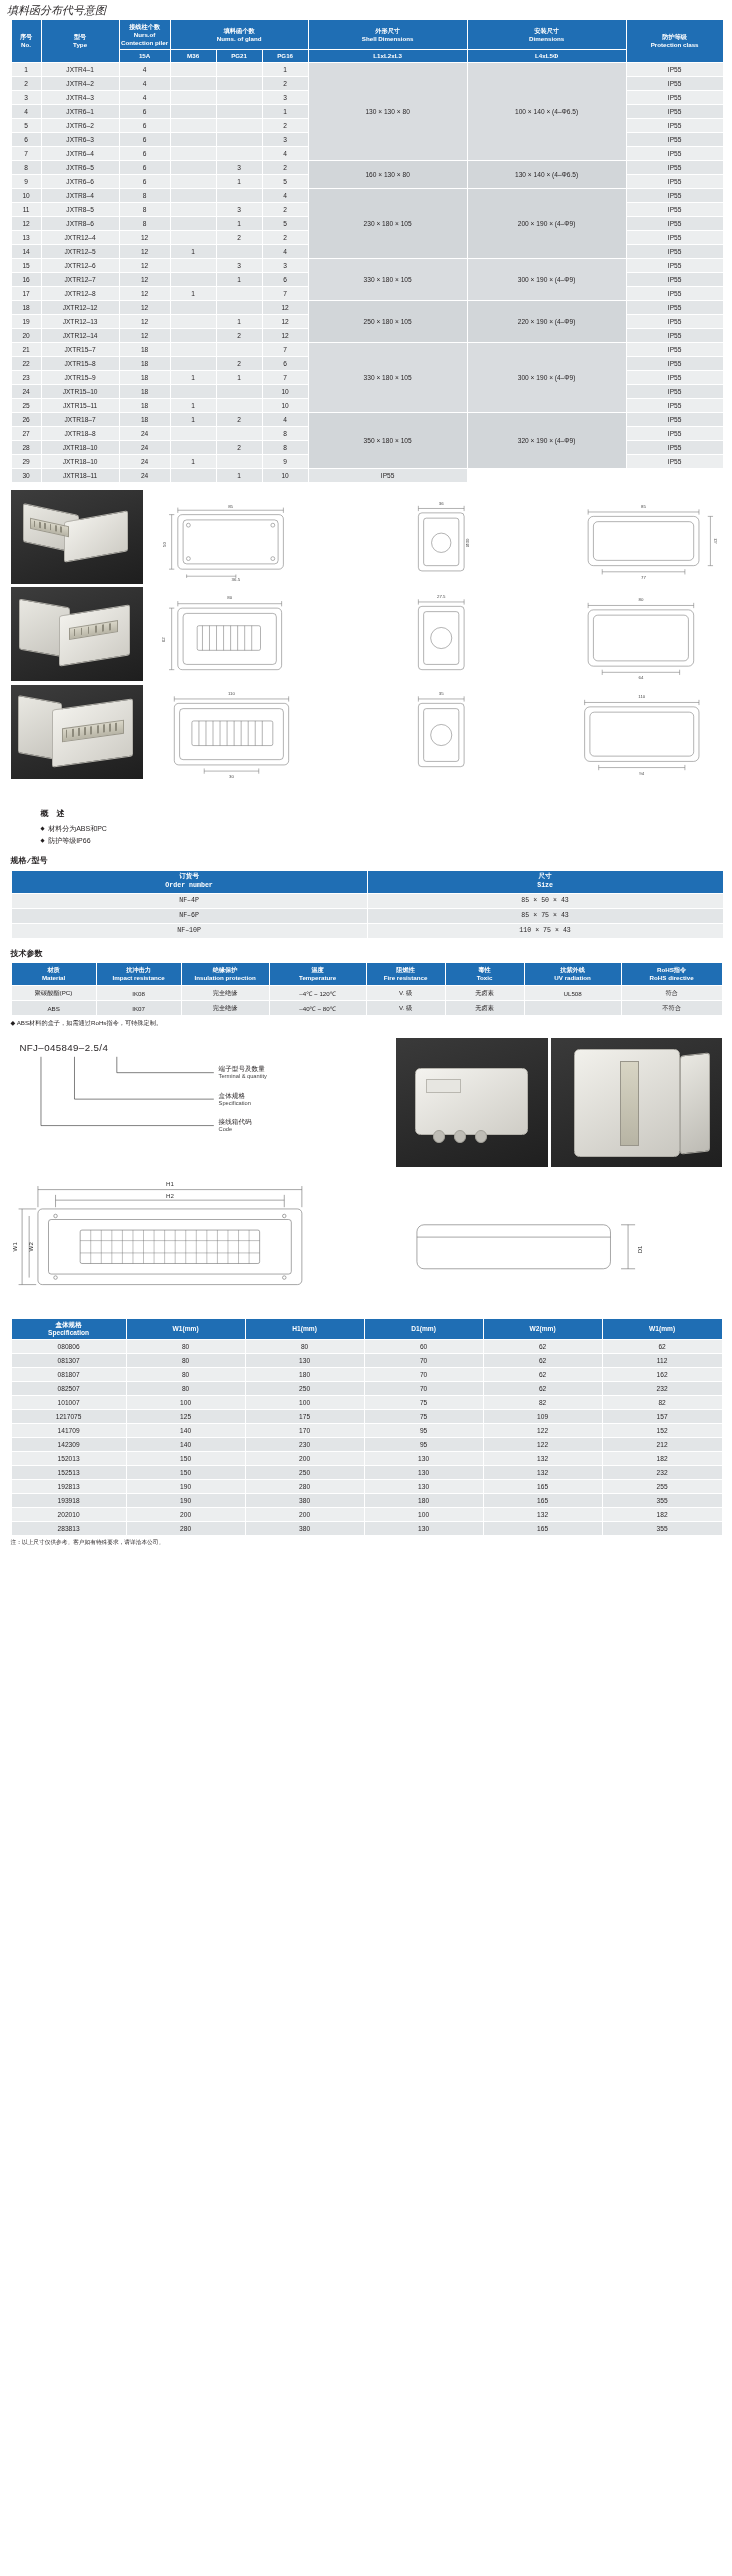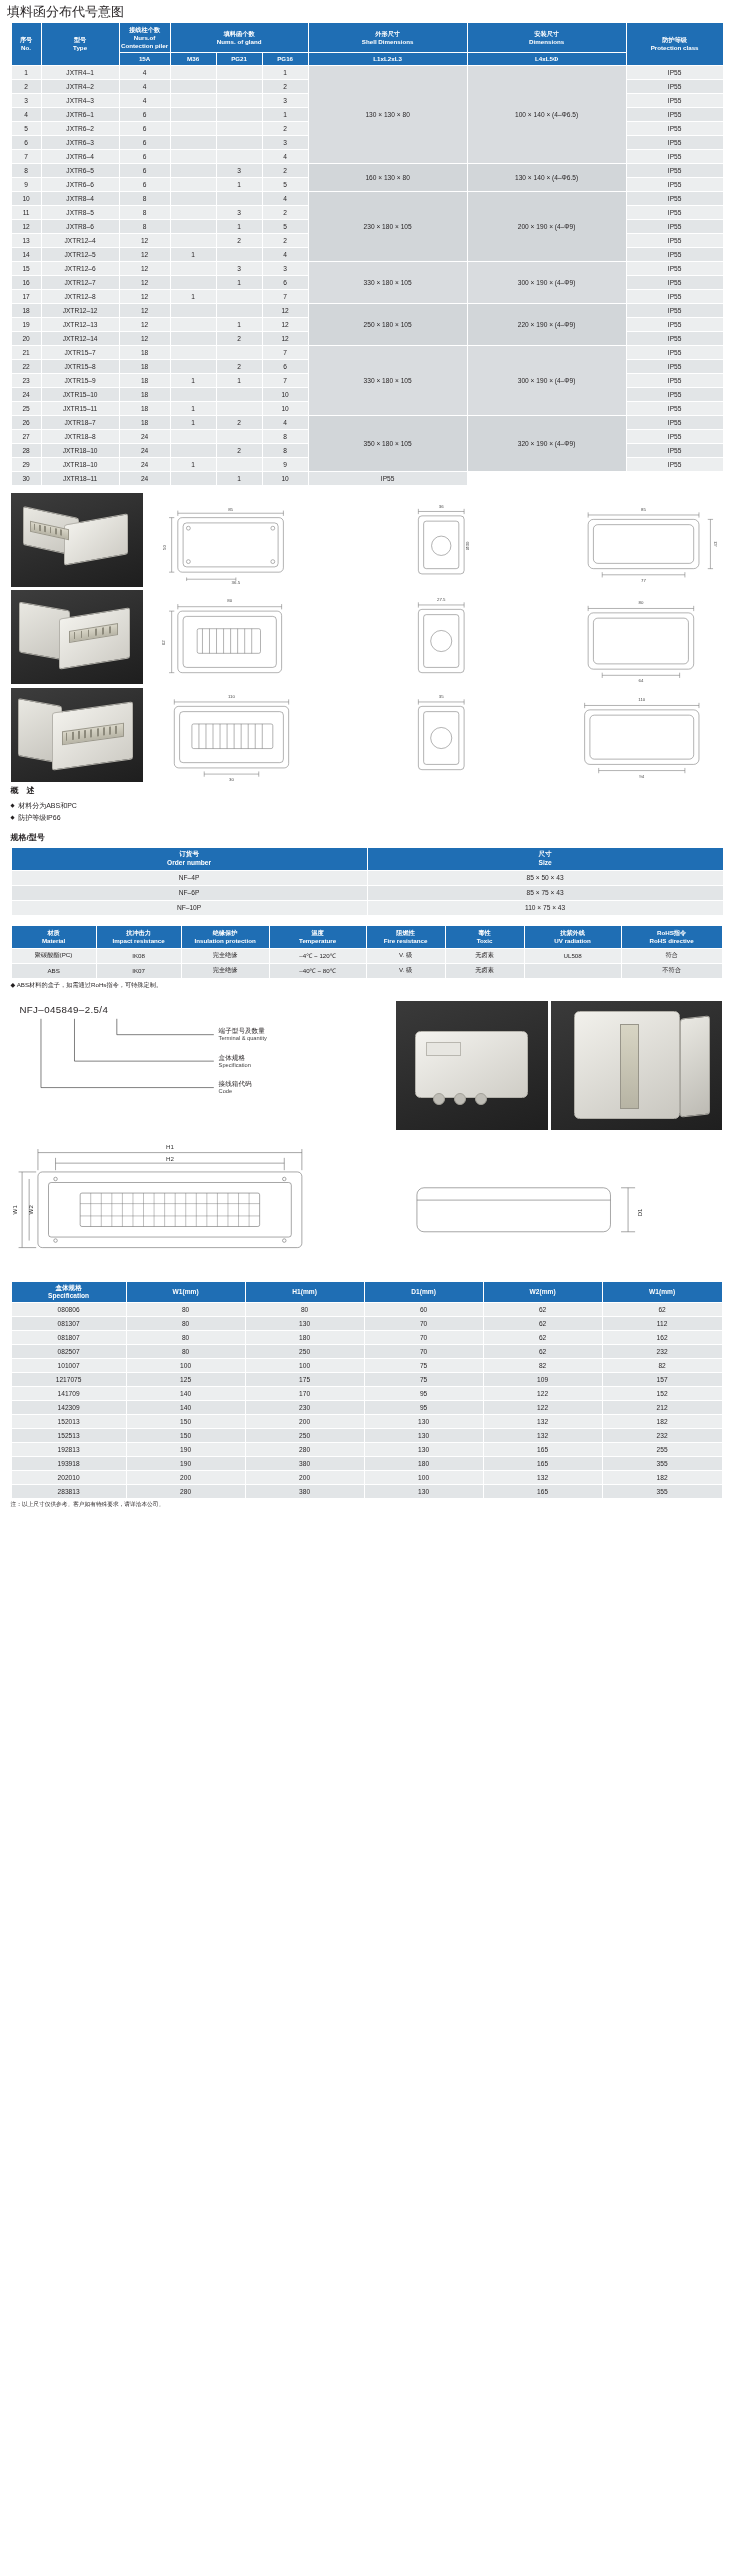--- a/index.html
+++ b/index.html
@@ -8,23 +8,24 @@
     width: 732px;
     font-family: "Liberation Sans", sans-serif;
     font-size: 7px;
     color: #231f20;
     background: #ffffff;
   }
   .page { width:732px; position:relative; }
 
   
   .hdr-title {
-    font-size: 13px;
+    font-size: 11px;
     color: #231f20;
     padding: 2.6px 0 1.8px 7px;
+    font-style: italic;
   }
   table.spec {
     border-collapse: collapse;
     width: 711px;
     margin: 0 10.6px;
     table-layout: fixed;
   }
   table.spec th, table.spec td {
     border: 0.9px solid #ffffff;
     text-align: center;
@@ -790,27 +791,27 @@
             <g fill="#4a4a4a" font-size="5" font-family="Liberation Sans, sans-serif" text-anchor="middle">
               <text x="85" y="16">110</text>
                 <text x="85" y="103">94</text>
             </g>
           </svg>
         </div>
       </div>
     </div>
   </div>
 
-  <div style="margin-top:0;">
+  <div style="margin-top:26px;padding-left:30px;">
     <div class="sec-title">概　述</div>
     <div class="sec-sub bullet">材料分为ABS和PC</div>
     <div class="sec-sub bullet">防护等级IP66</div>
   </div>
 
-  <div style="margin-top:8.8px;">
+  <div style="margin-top:8.8px;font-family:Liberation Mono, monospace;">
     <div class="sec-title">规格/型号</div>
     <table class="order">
       <colgroup>
           <col style="width:356px">
           <col style="width:356px">
         </colgroup>
       <thead>
         <tr>
           <th>
             <div>订货号</div>
@@ -833,20 +834,21 @@
           </tr>
           <tr>
             <td>NF–10P</td>
             <td>110 × 75 × 43</td>
           </tr>
         </tbody>
     </table>
   </div>
 
   <div style="margin-top:8.8px;">
+    <div class="sec-title">技术参数</div>
     <table class="tech">
       <colgroup>
         <col style="width:85px">
           <col style="width:85px">
           <col style="width:88px">
           <col style="width:97px">
         <col style="width:79px">
           <col style="width:79px">
           <col style="width:97px">
           <col style="width:101px">

